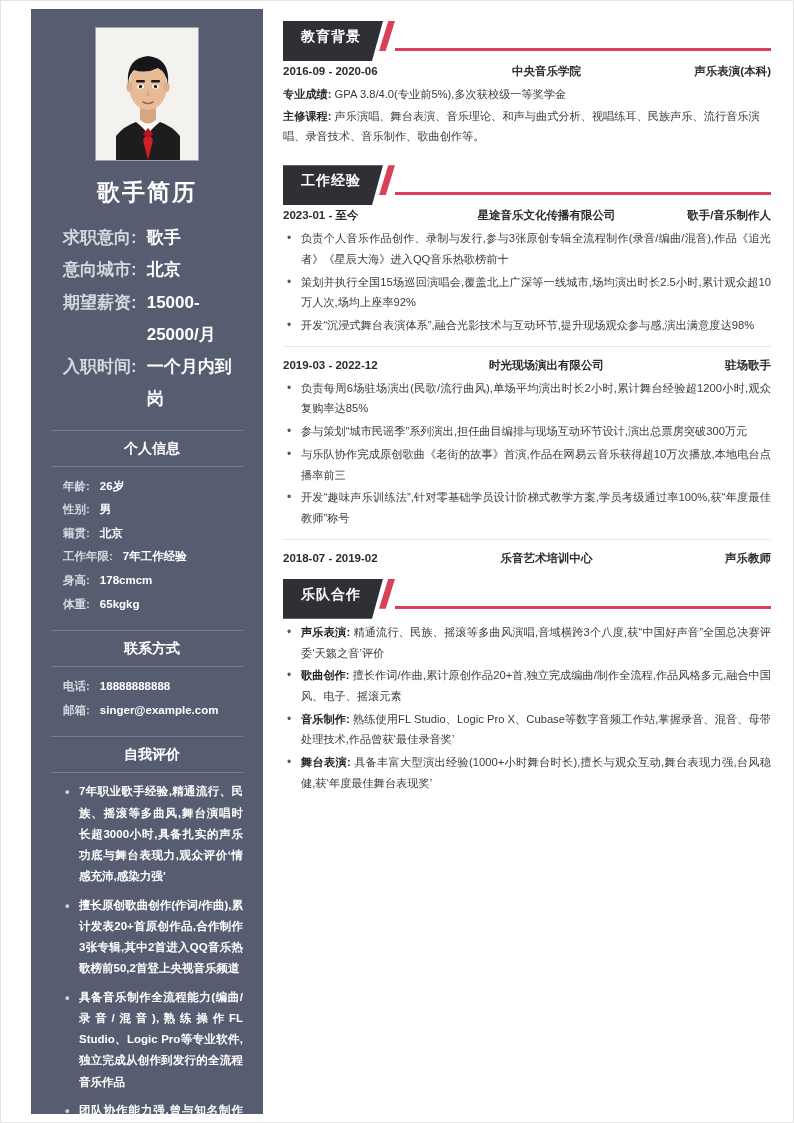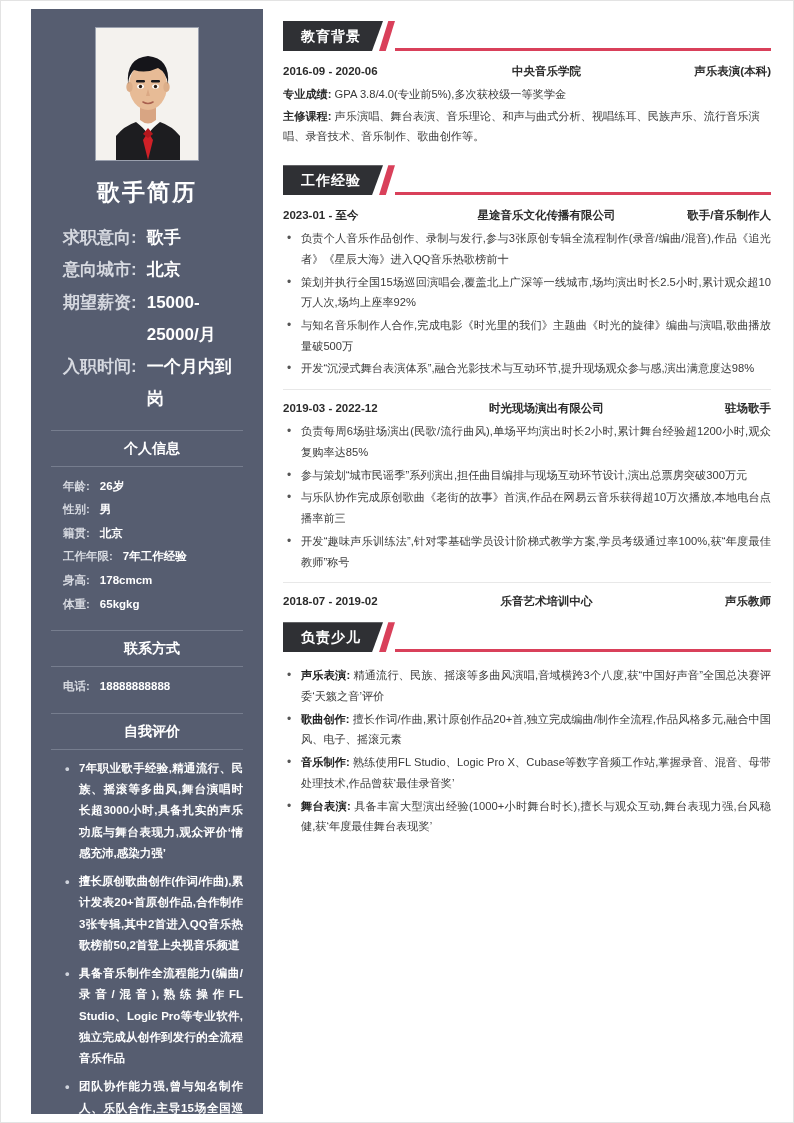--- a/index.html
+++ b/index.html
@@ -119,21 +119,21 @@
     min-width: 0;
   }
   .sec-head {
     position: relative;
     height: 30px;
     margin-bottom: 13px;
   }
   .sec-head .tag {
     position: absolute;
     left: 0; top: 0;
-    height: 30px;
+    height: 40px;
     background: #2f3034;
     color: #ffffff;
     font-size: 14px;
     font-weight: bold;
     line-height: 30px;
     padding: 0 22px 0 18px;
     letter-spacing: 1px;
     clip-path: polygon(0 0, 100% 0, calc(100% - 11px) 100%, 0 100%);
   }
   .sec-head .slash {
@@ -293,20 +293,24 @@
         <span class="k">体重:</span>
         <span class="v">65kgkg</span>
       </div>
     </div>
 
     <div class="side-sec">
       <div class="side-sec-hd">联系方式</div>
       <div class="side-kv">
         <span class="k">电话:</span>
         <span class="v">18888888888</span>
+      </div>
+      <div class="side-kv">
+        <span class="k">邮箱:</span>
+        <span class="v">singer@example.com</span>
       </div>
     </div>
 
     <div class="side-sec">
       <div class="side-sec-hd">自我评价</div>
       <ul class="side-list">
         <li>7年职业歌手经验,精通流行、民族、摇滚等多曲风,舞台演唱时长超3000小时,具备扎实的声乐功底与舞台表现力,观众评价‘情感充沛,感染力强’</li>
         <li>擅长原创歌曲创作(作词/作曲),累计发表20+首原创作品,合作制作3张专辑,其中2首进入QQ音乐热歌榜前50,2首登上央视音乐频道</li>
         <li>具备音乐制作全流程能力(编曲/录音/混音),熟练操作FL Studio、Logic Pro等专业软件,独立完成从创作到发行的全流程音乐作品</li>
         <li>团队协作能力强,曾与知名制作人、乐队合作,主导15场全国巡回演唱会策划,沟通协调能力突出</li>
@@ -350,21 +354,20 @@
 
       <div class="entry">
         <div class="entry-row">
           <span class="date">2023-01 - 至今</span>
           <span class="org">星途音乐文化传播有限公司</span>
           <span class="role">歌手/音乐制作人</span>
         </div>
         <ul class="bullets">
           <li>负责个人音乐作品创作、录制与发行,参与3张原创专辑全流程制作(录音/编曲/混音),作品《追光者》《星辰大海》进入QQ音乐热歌榜前十</li>
           <li>策划并执行全国15场巡回演唱会,覆盖北上广深等一线城市,场均演出时长2.5小时,累计观众超10万人次,场均上座率92%</li>
-          <li>与知名音乐制作人合作,完成电影《时光里的我们》主题曲《时光的旋律》编曲与演唱,歌曲播放量破500万</li>
           <li>开发“沉浸式舞台表演体系”,融合光影技术与互动环节,提升现场观众参与感,演出满意度达98%</li>
         </ul>
       </div>
 
       <div class="job-div"></div>
 
       <div class="entry">
         <div class="entry-row">
           <span class="date">2019-03 - 2022-12</span>
           <span class="org">时光现场演出有限公司</span>
@@ -386,21 +389,21 @@
           <span class="org">乐音艺术培训中心</span>
           <span class="role">声乐教师</span>
         </div>
       </div>
     </section>
 
     <div class="sec-gap" style="height:8px"></div>
 
     <section>
       <div class="sec-head">
-        <div class="tag">负责少儿</div>
+        <div class="tag">乐队合作</div>
         <div class="slash" style="left:96px"></div>
         <div class="rule" style="left:112px; right:0;"></div>
       </div>
       <ul class="bullets">
         <li>
           <b>声乐表演:</b>
           <span>精通流行、民族、摇滚等多曲风演唱,音域横跨3个八度,获“中国好声音”全国总决赛评委‘天籁之音’评价</span>
         </li>
         <li>
           <b>歌曲创作:</b>

